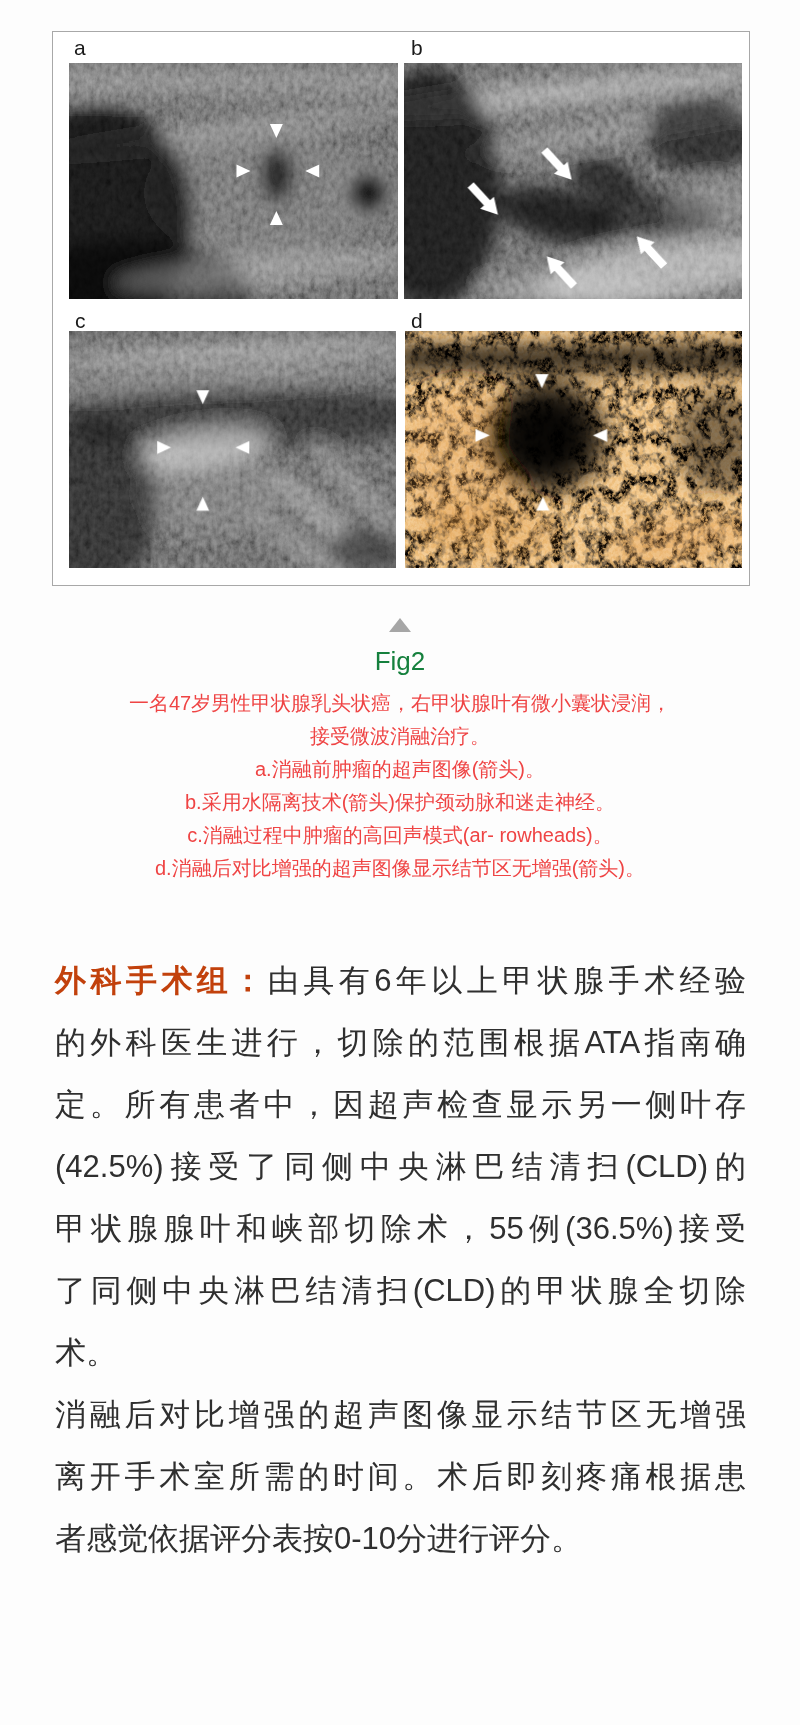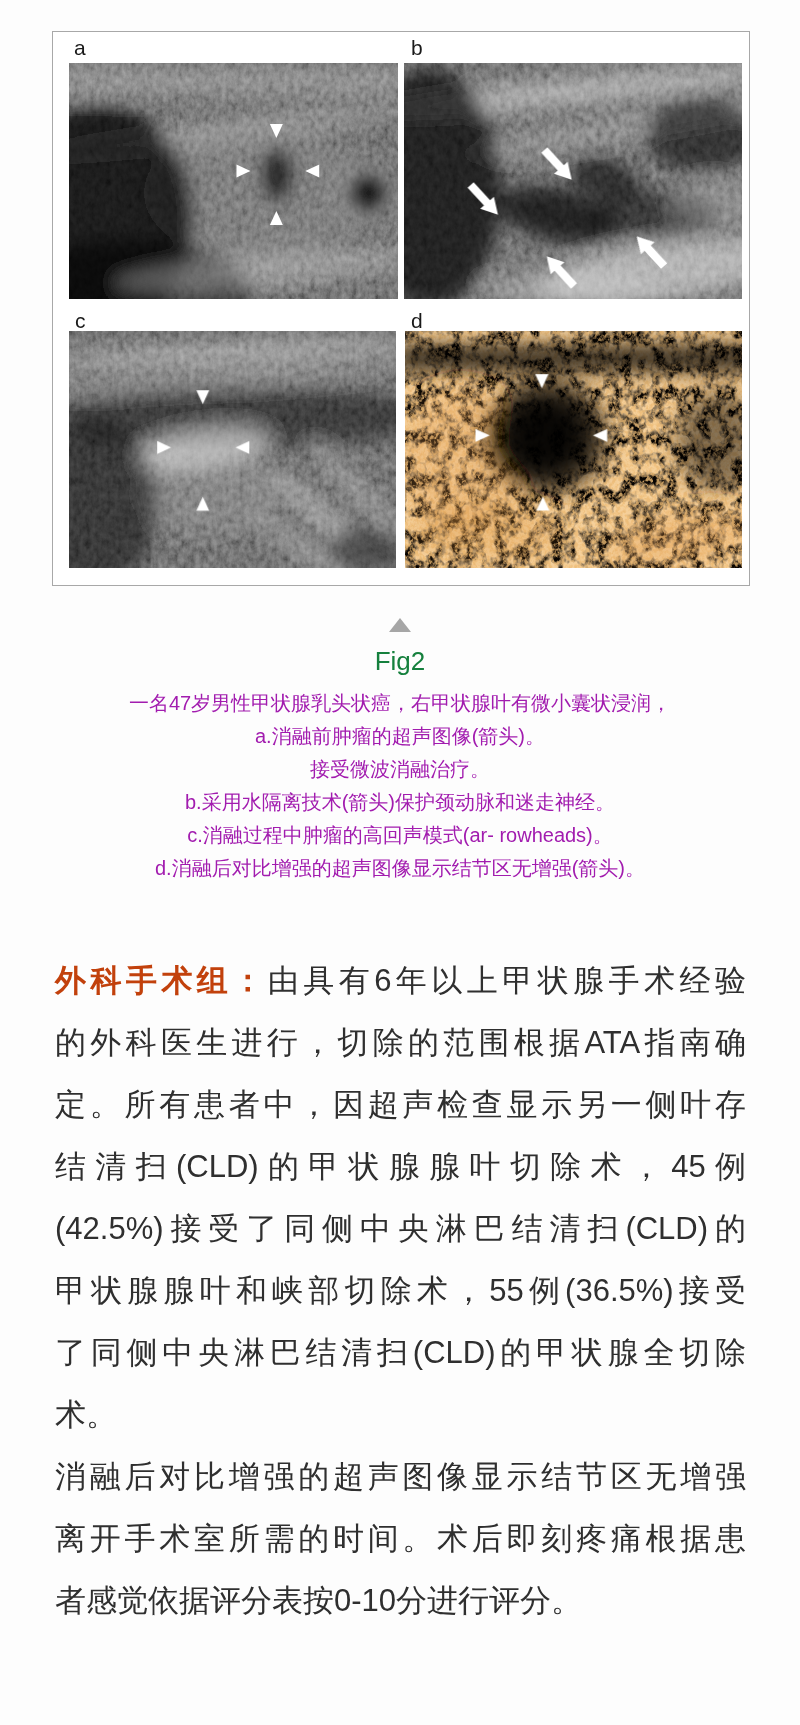--- a/index.html
+++ b/index.html
@@ -20,21 +20,21 @@
   .pan-d{left:352px;top:299px;width:337px;height:237px;}
   .us-panel svg{display:block;width:100%;height:100%;}
   
   .collapse-tri{position:absolute;left:50%;top:618px;transform:translateX(-50%);
                 width:0;height:0;border-left:11px solid transparent;border-right:11px solid transparent;
                 border-bottom:14px solid #a6a6a6;cursor:pointer;}
   
   .fig-title{position:absolute;left:0;top:643px;width:100%;text-align:center;
              font-size:26px;color:#15803d;line-height:36px;}
   .caption{position:absolute;left:55px;top:687px;width:690px;text-align:center;
-           font-size:20px;line-height:33px;color:#a21caf;}
+           font-size:20px;line-height:33px;color:#ef4444;}
   
   .article{position:absolute;left:55px;top:950px;width:691px;
            font-size:31px;line-height:62px;color:#2f2f2f;}
   .article .line{text-align:justify;text-align-last:justify;}
   .article .line.last{text-align-last:left;}
   .heading{color:#c2410c;font-weight:600;}
 </style>
 </head>
 <body>
 
@@ -201,32 +201,31 @@
         </g>
       </svg>
     </div>
   </div>
 
   <div class="collapse-tri"></div>
 
   <div class="fig-title">Fig2</div>
   <div class="caption">
     <div>一名47岁男性甲状腺乳头状癌，右甲状腺叶有微小囊状浸润，</div>
+    <div>接受微波消融治疗。</div>
     <div>a.消融前肿瘤的超声图像(箭头)。</div>
-    <div>接受微波消融治疗。</div>
     <div>b.采用水隔离技术(箭头)保护颈动脉和迷走神经。</div>
     <div>c.消融过程中肿瘤的高回声模式(ar- rowheads)。</div>
     <div>d.消融后对比增强的超声图像显示结节区无增强(箭头)。</div>
   </div>
 
   <div class="article">
     <div class="line"><span class="heading">外科手术组：</span><span>由具有6年以上甲状腺手术经验</span></div>
     <div class="line">的外科医生进行，切除的范围根据ATA指南确</div>
     <div class="line">定。所有患者中，因超声检查显示另一侧叶存</div>
-    <div class="line">结清扫(CLD)的甲状腺腺叶切除术，45例</div>
     <div class="line">(42.5%)接受了同侧中央淋巴结清扫(CLD)的</div>
     <div class="line">甲状腺腺叶和峡部切除术，55例(36.5%)接受</div>
     <div class="line">了同侧中央淋巴结清扫(CLD)的甲状腺全切除</div>
     <div class="line last">术。</div>
     <div class="line">消融后对比增强的超声图像显示结节区无增强</div>
     <div class="line">离开手术室所需的时间。术后即刻疼痛根据患</div>
     <div class="line last">者感觉依据评分表按0-10分进行评分。</div>
   </div>
 
 </div>

